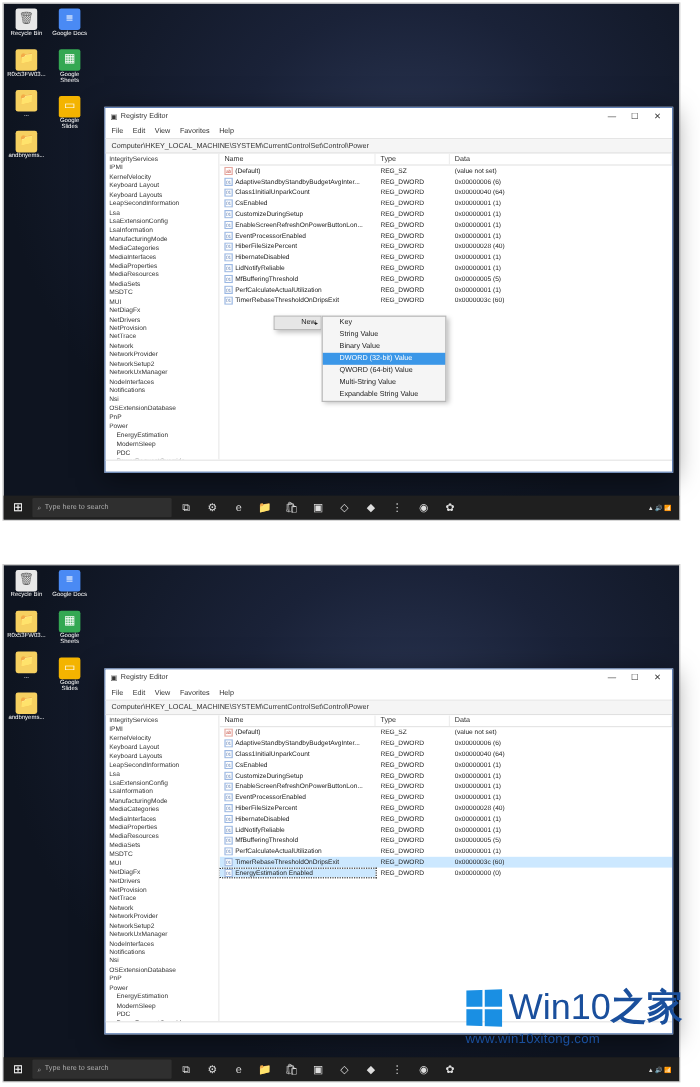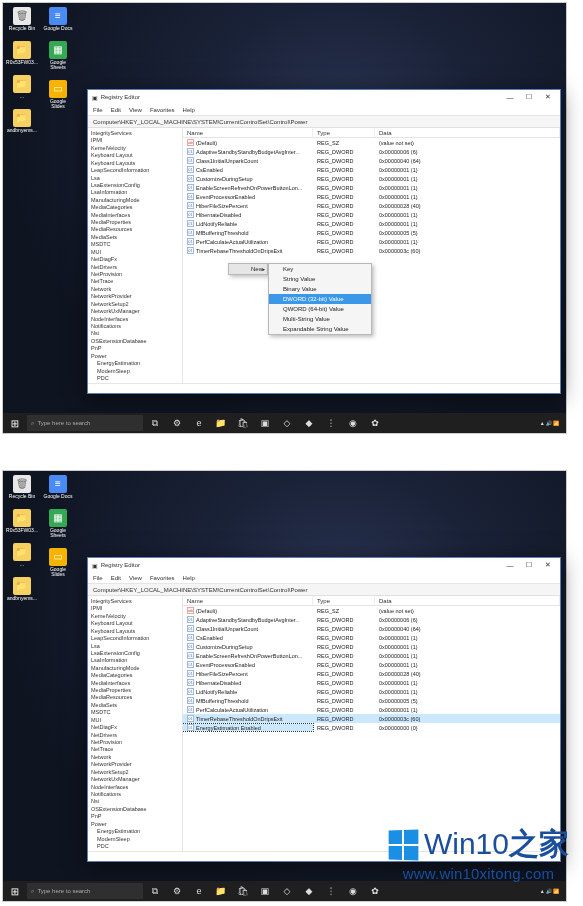--- a/index.html
+++ b/index.html
@@ -144,27 +144,27 @@
   }
   .tb-start { width: 20px; height: 20px; display: flex; align-items: center; justify-content: center; color: #fff; font-size: 10px; }
   .tb-search { width: 116px; height: 16px; background: #2f2f2f; border-radius: 1px; display: flex; align-items: center; padding: 0 4px; gap: 3px; color: #aaa; font-size: 6px; }
   .tb-icon { width: 20px; height: 20px; display: flex; align-items: center; justify-content: center; color: #ddd; font-size: 9px; }
   .tb-tray { margin-left: auto; display: flex; align-items: center; gap: 6px; color: #ddd; font-size: 5px; padding-right: 4px; }
 
   
   .watermark {
     position: absolute;
     right: 14px;
-    bottom: 24px;
-    text-align: center;
+    bottom: 34px;
+    text-align: left;
     color: #1a4f9c;
   }
   .watermark .big { font-size: 30px; font-weight: 300; display: flex; align-items: center; justify-content: flex-end; gap: 6px; }
   .watermark .big b { font-weight: 600; }
-  .watermark .url { font-size: 15px; color: #1a4f9c; letter-spacing: .2px; }
+  .watermark .url { font-size: 11px; color: #1a4f9c; letter-spacing: .2px; }
   .winlogo { width: 30px; height: 30px; display: grid; grid-template-columns: 1fr 1fr; grid-template-rows: 1fr 1fr; gap: 2px; transform: perspective(60px) rotateY(-8deg); }
   .winlogo > div { background: #1a8fe3; }
 </style>
 </head>
 <body>
 
 <div class="desktop desktop-1">
 
   <div class="dicons" id="di1a">
       <div class="dicon">

